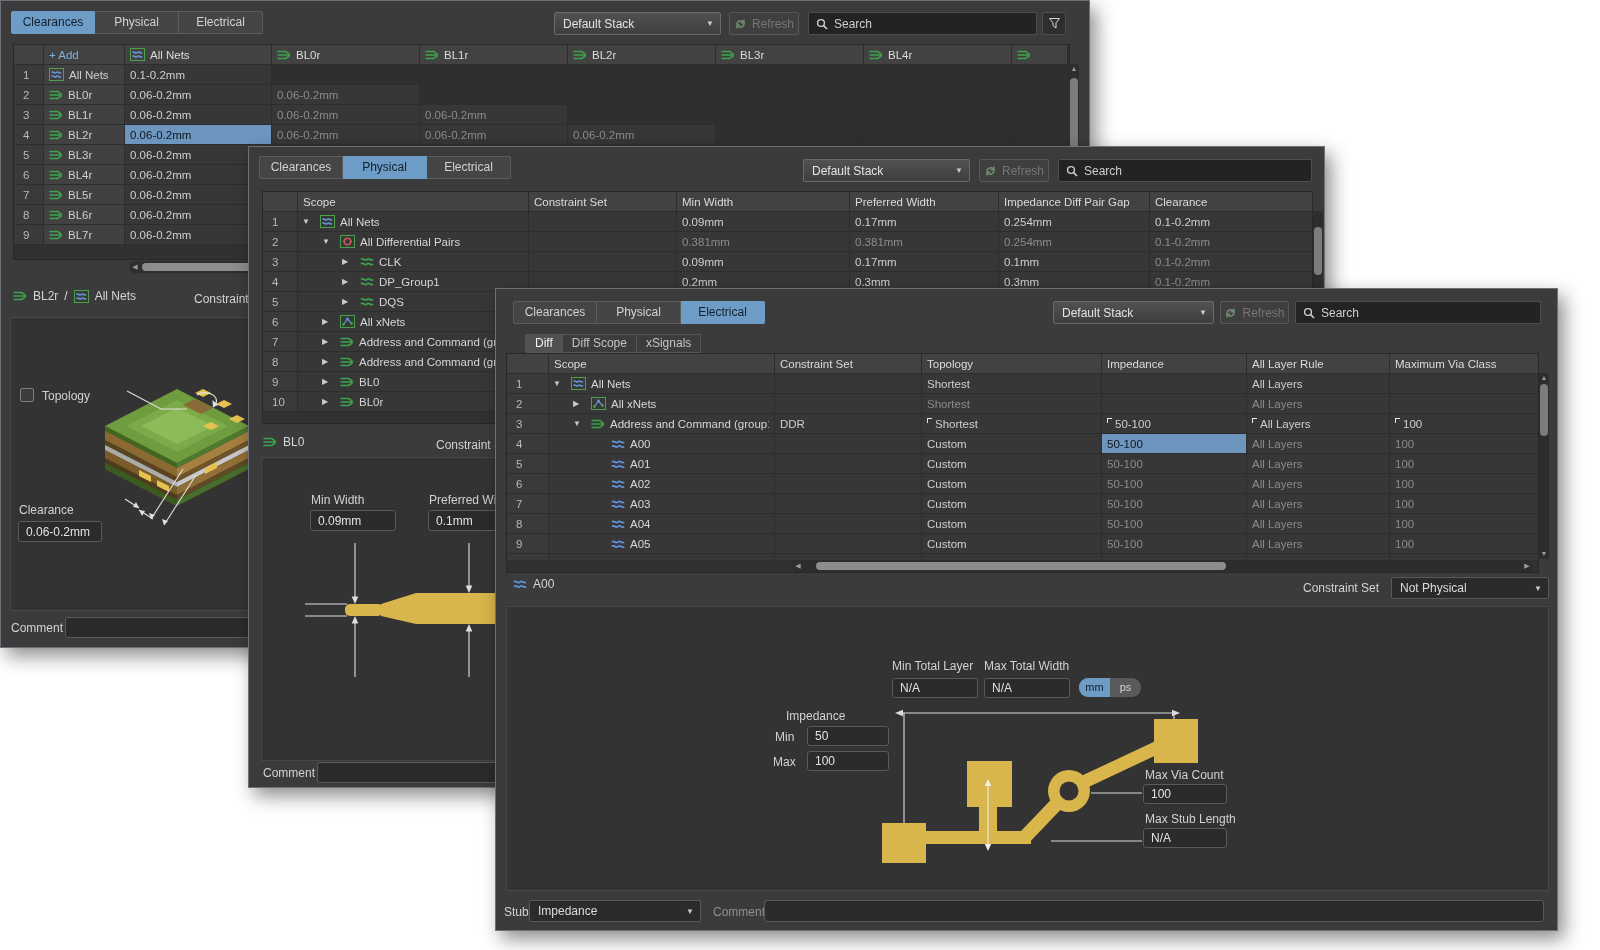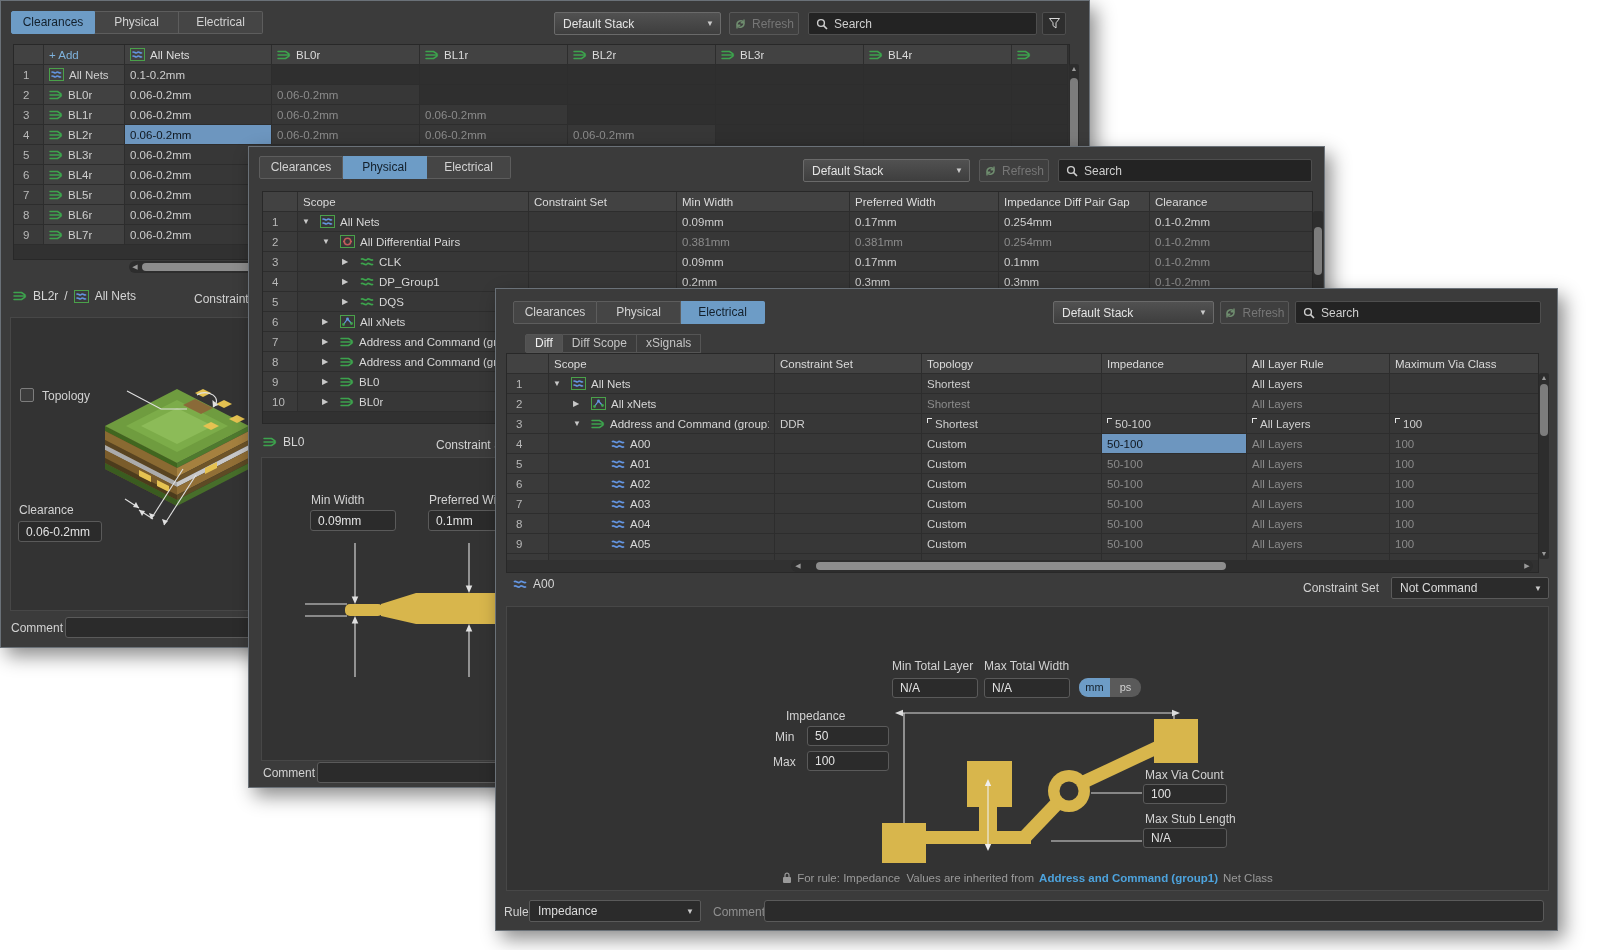--- a/index.html
+++ b/index.html
@@ -1083,21 +1083,21 @@
     <span class="icn js-icon-net">
         <svg width="14" height="10" viewBox="0 0 14 10">
           <path d="M1 3c2-2.5 4 2.5 6 0s4 2.5 6 0" fill="none" stroke="#6495e0" stroke-width="1.6"></path>
           <path d="M1 7.5c2-2.5 4 2.5 6 0s4 2.5 6 0" fill="none" stroke="#6495e0" stroke-width="1.6"></path>
         </svg>
       </span>
     <span>A00</span>
   </div>
   <span class="plabel" style="left:807px;top:292px">Constraint Set</span>
   <div class="combo dark" style="left:895px;top:288px;width:158px;height:22px">
-    <span class="combo-label">Not Command</span>
+    <span class="combo-label">Not Physical</span>
     <span class="combo-arrow">▼</span>
   </div>
   <div class="panel" style="left:10px;top:317px;width:1043px;height:285px"></div>
   <span class="plabel" style="left:396px;top:370px">Min Total Layer</span>
   <span class="plabel" style="left:488px;top:370px">Max Total Width</span>
   <input class="field" style="left: 396px; top: 389px; width: 86px; height: 20px;" readonly="" value="N/A">
   <input class="field" style="left: 488px; top: 389px; width: 86px; height: 20px;" readonly="" value="N/A">
   <div class="units" style="left:583px;top:389px">
     <span class="unit active">mm</span>
     <span class="unit">ps</span>
@@ -1127,31 +1127,20 @@
     <rect x="118" y="106" width="18" height="26" fill="#d8b64c"></rect>
     <rect x="106" y="60" width="45" height="46" fill="#d8b64c"></rect>
     <line x1="127" y1="82" x2="127" y2="146" stroke="#eeeeee" stroke-width="1.1"></line>
     <polygon points="127,78 123.8,85 130.2,85" fill="#eeeeee"></polygon>
     <polygon points="127,150 123.8,143 130.2,143" fill="#eeeeee"></polygon>
   </svg>
   <span class="plabel" style="left:649px;top:479px">Max Via Count</span>
   <input class="field" style="left: 647px; top: 495px; width: 84px; height: 20px;" readonly="" value="100">
   <span class="plabel" style="left:649px;top:523px">Max Stub Length</span>
   <input class="field" style="left: 647px; top: 539px; width: 84px; height: 20px;" readonly="" value="N/A">
-  <div class="note" style="left:10px;top:583px;width:1043px">
-    <span class="icn">
-        <svg width="10" height="12" viewBox="0 0 10 12">
-          <rect x="1" y="5" width="8" height="6" rx="1" fill="#9a9a9a"></rect>
-          <path d="M3 5V3.2a2 2 0 0 1 4 0V5" fill="none" stroke="#9a9a9a" stroke-width="1.2"></path>
-        </svg>
-      </span>
-    <span class="pre">For rule: Impedance  Values are inherited from</span>
-    <span class="link">Address and Command (group1)</span>
-    <span>Net Class</span>
-  </div>
-  <span class="plabel" style="left:8px;top:616px">Rule</span>
+  <span class="plabel" style="left:8px;top:616px">Stub</span>
   <div class="combo dark" style="left:33px;top:611px;width:172px;height:22px">
     <span class="combo-label">Impedance</span>
     <span class="combo-arrow">▼</span>
   </div>
   <span class="plabel gray" style="left:217px;top:616px">Comment</span>
   <input class="field" style="left: 268px; top: 611px; width: 780px; height: 22px;" value="">
 </div>
 
 </body></html>

